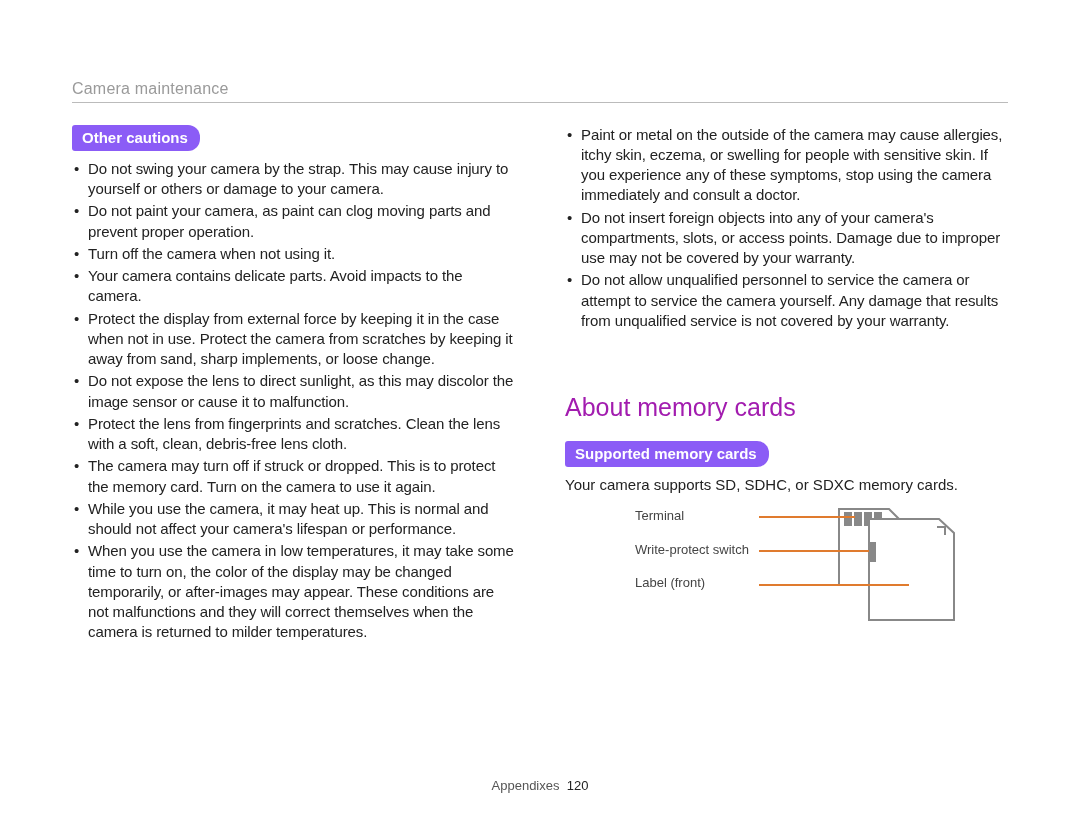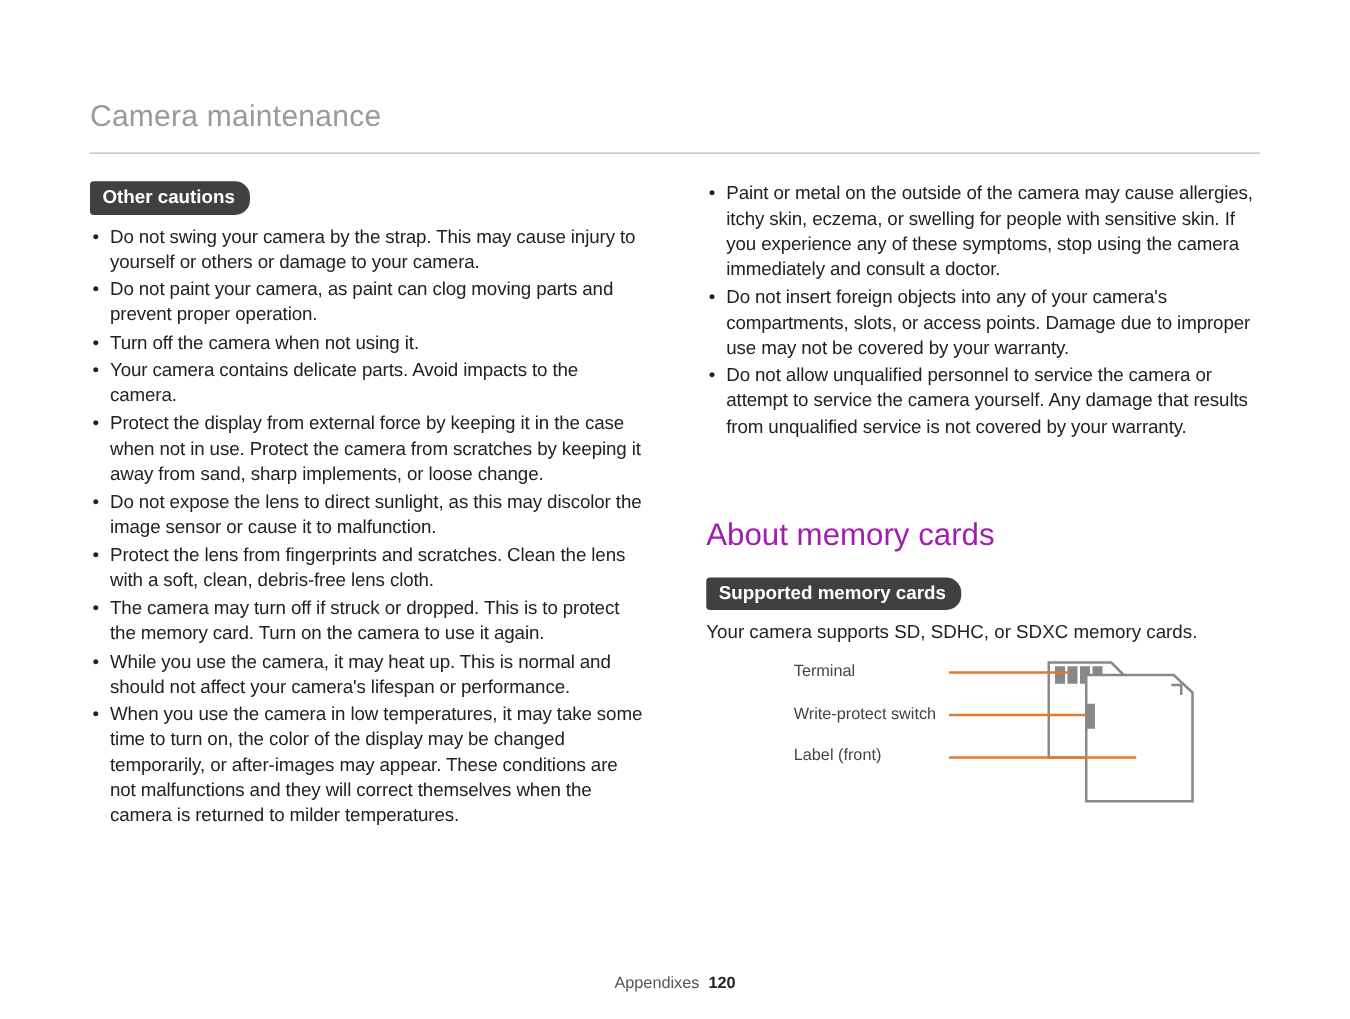--- a/index.html
+++ b/index.html
@@ -11,42 +11,42 @@
     color: #222;
     font-size: 15px;
     line-height: 1.35;
     position: relative;
     overflow: hidden;
   }
   .page {
     padding: 78px 72px 0 72px;
   }
   .header-title {
-    font-size: 24px;
+    font-size: 16px;
     font-weight: 300;
     color: #9a9a9a;
-    margin-bottom: 12px;
+    margin-bottom: 2px;
     letter-spacing: 0.2px;
   }
   .header-rule {
     border: none;
     border-top: 1px solid #bbb;
     margin-bottom: 22px;
   }
   .columns {
     display: flex;
     gap: 50px;
   }
   .col {
     flex: 1;
     min-width: 0;
   }
   .badge {
     display: inline-block;
-    background: #404040;
+    background: #8b5cf6;
     color: #fff;
     font-weight: 600;
     font-size: 15px;
     padding: 3px 12px 3px 10px;
     border-radius: 3px 12px 12px 3px;
     margin-bottom: 8px;
   }
   ul.bullets {
     list-style: none;
     padding-left: 0;
@@ -92,21 +92,21 @@
   .labels div { margin-bottom: 16px; }
   .footer {
     position: absolute;
     bottom: 20px;
     width: 100%;
     text-align: center;
     font-size: 13px;
     font-weight: 300;
     color: #555;
   }
-  .footer .pg { font-weight: 700; color: #222; }
+  .footer .pg { font-weight: 400; color: #222; }
 </style>
 </head>
 <body>
 
 <div class="page">
   <div class="header-title">Camera maintenance</div>
   <hr class="header-rule">
 
   <div class="columns">
 

